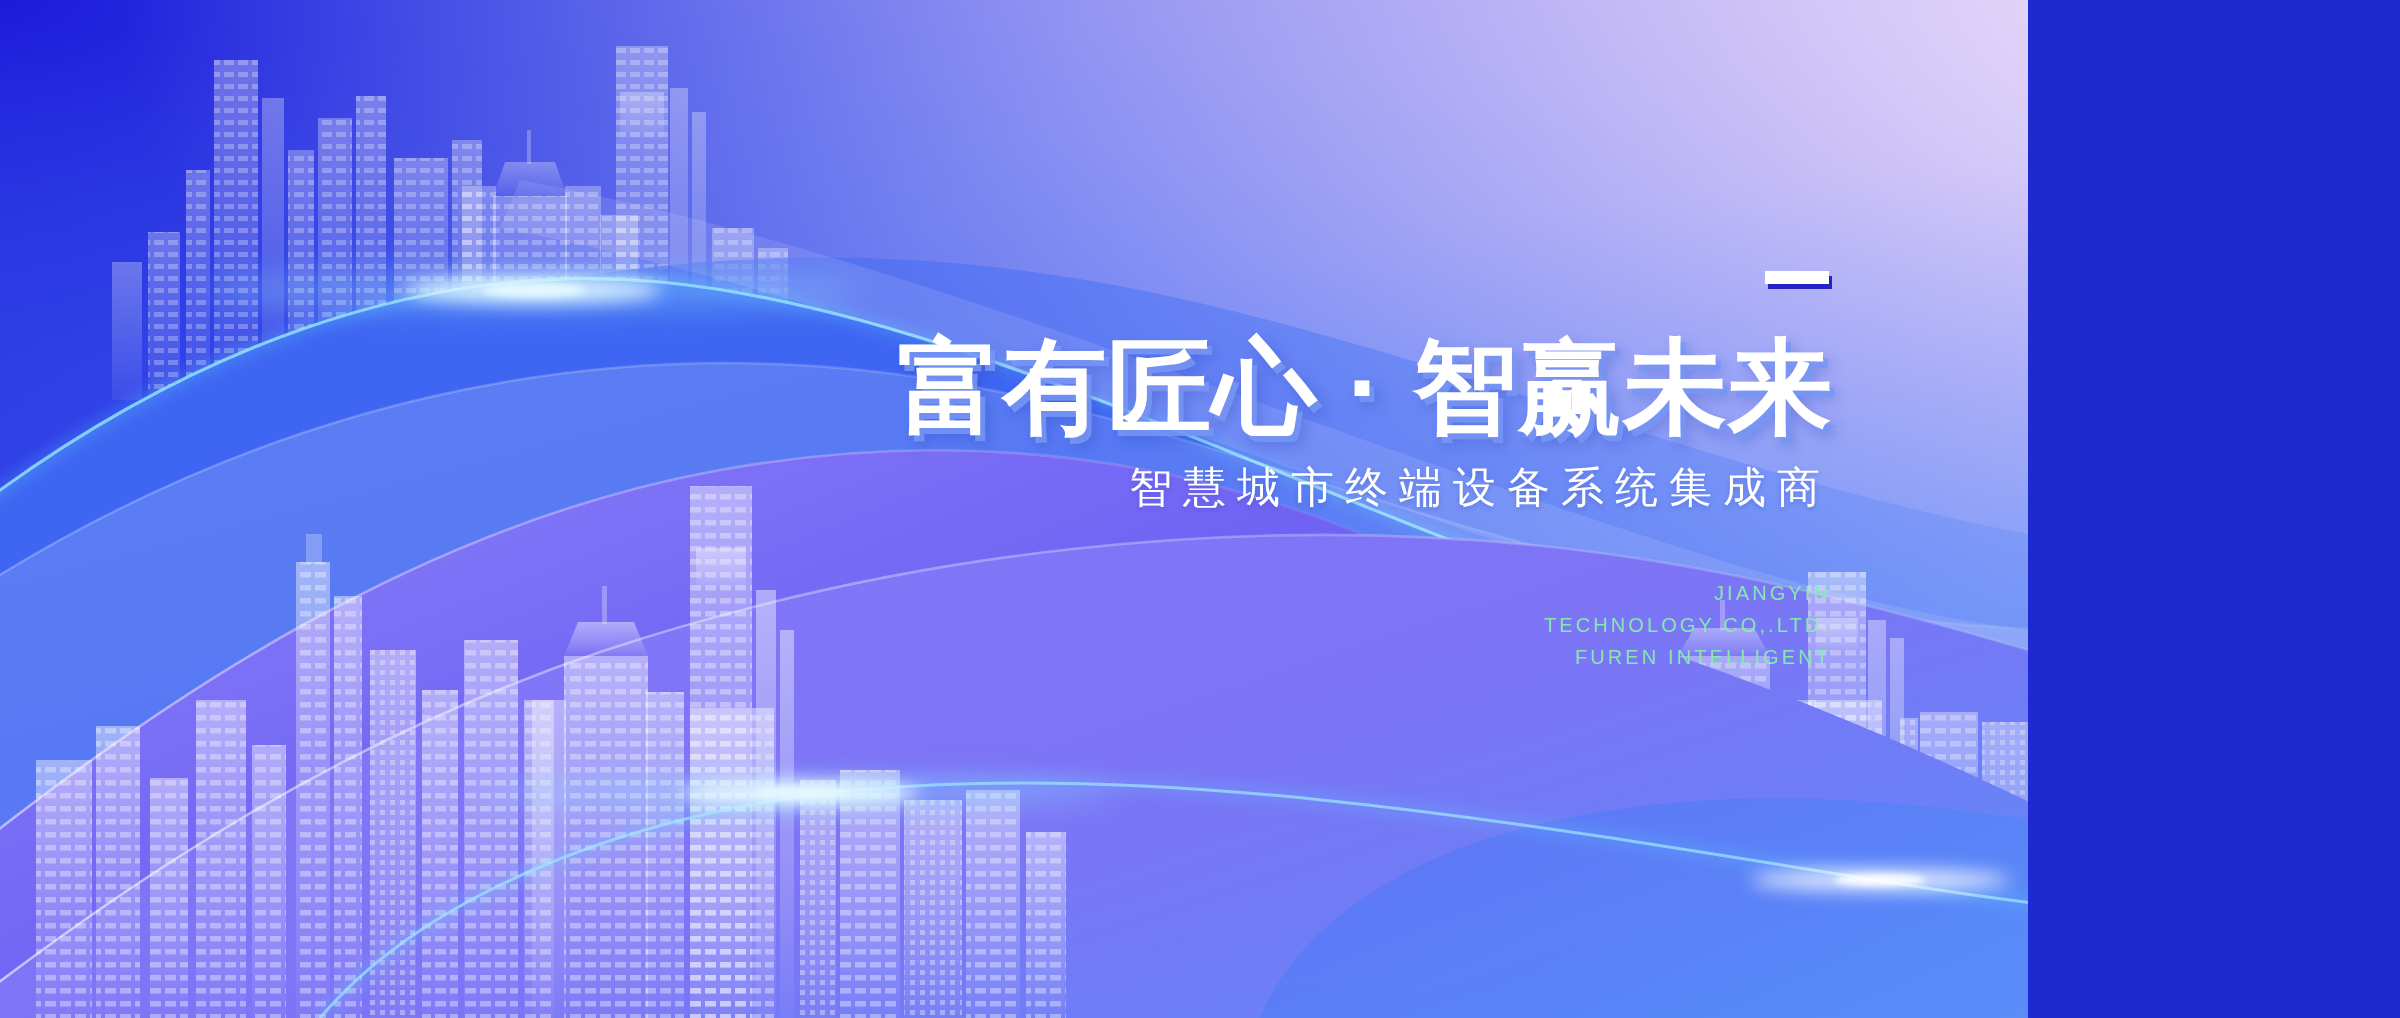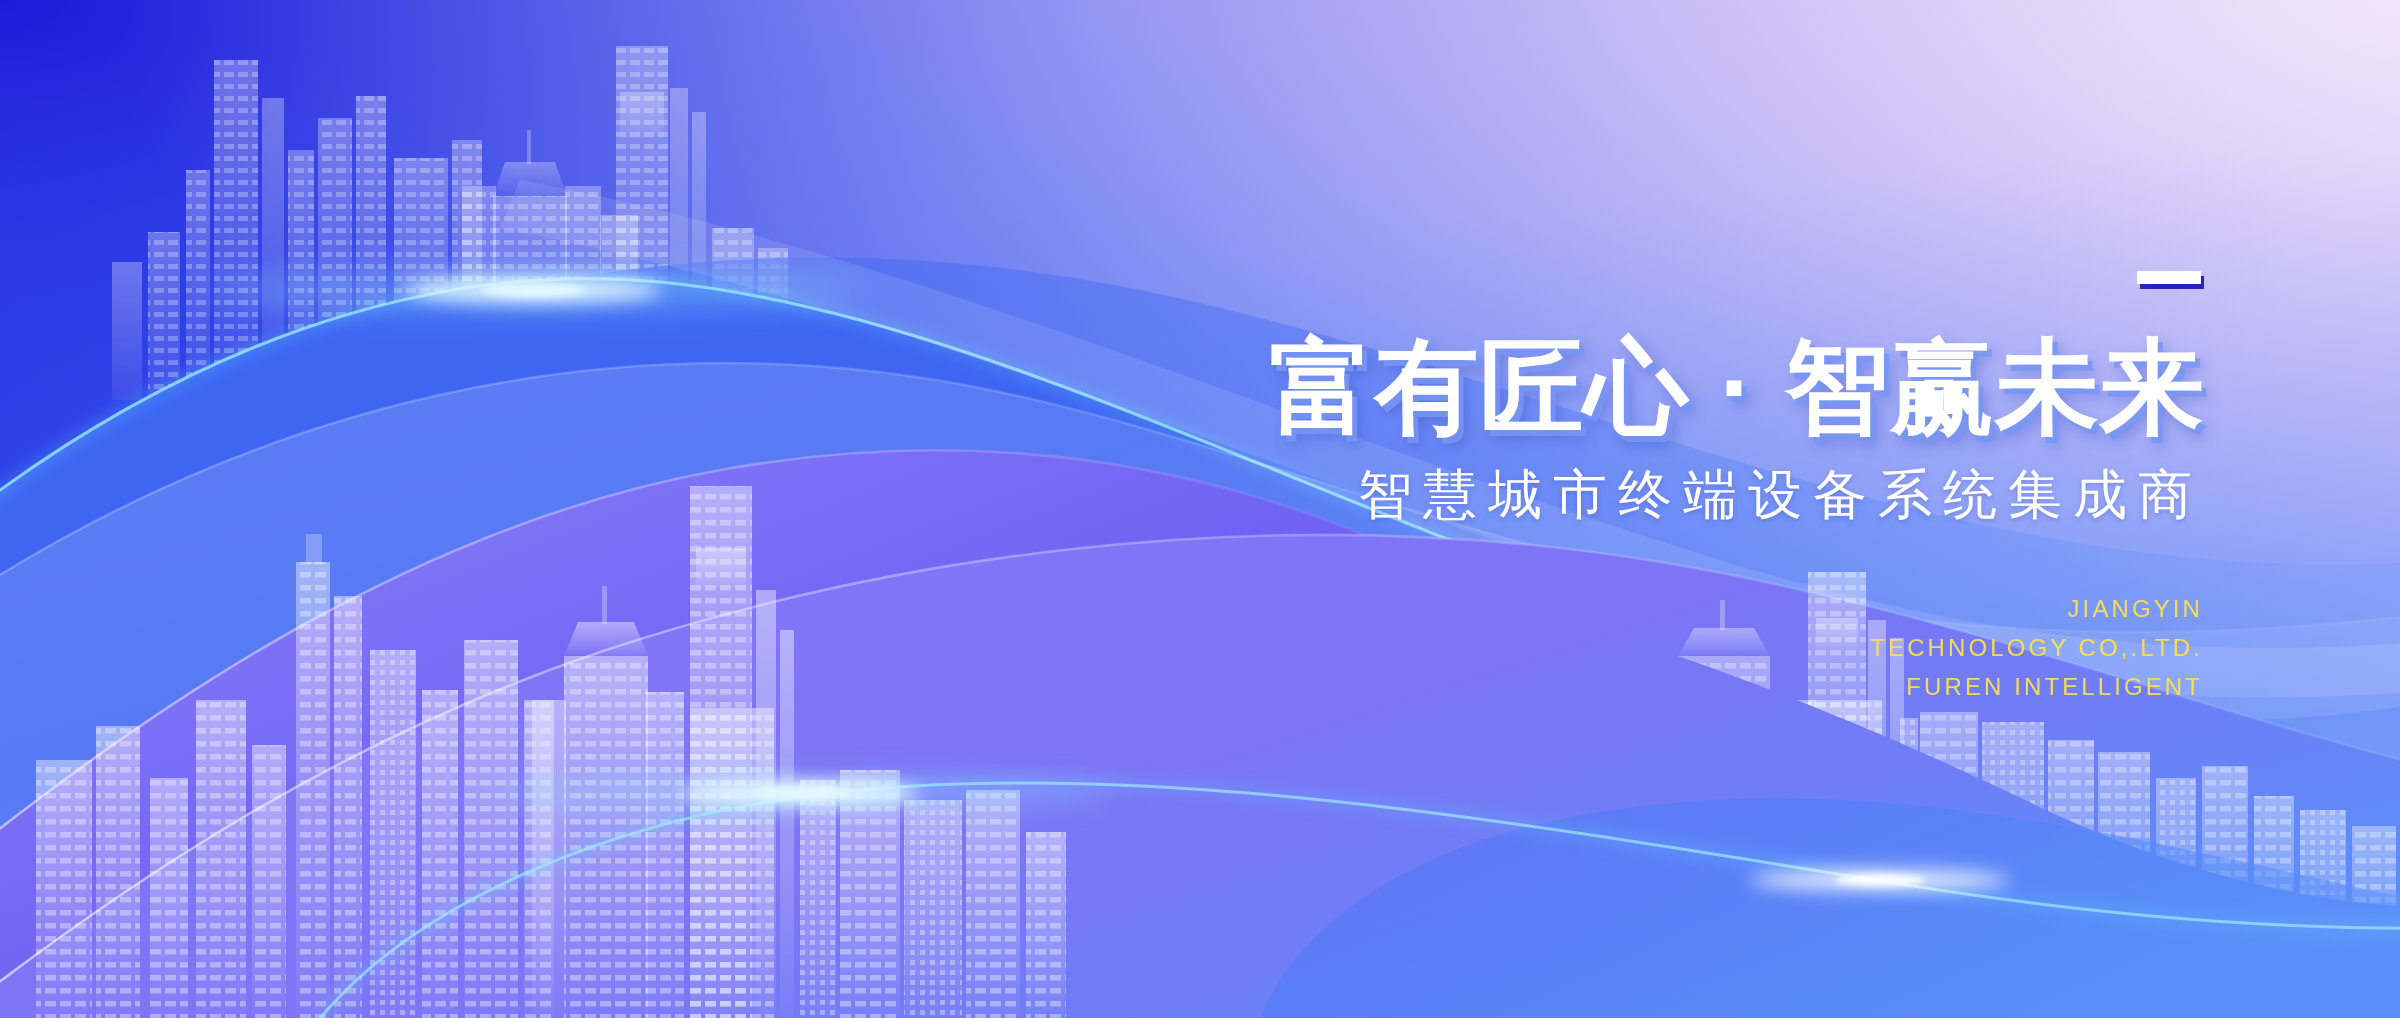--- a/index.html
+++ b/index.html
@@ -1,20 +1,20 @@
 <!DOCTYPE html>
 <html><head>
 <meta charset="utf-8">
 <title>Banner</title>
 <style>
   html,body{margin:0;padding:0;background:#1e2ad0;}
   *{box-sizing:border-box;}
   #stage{
     position:relative;
-    width:2400px;
+    width:2028px;
     height:1018px;
     overflow:hidden;
     font-family:"Liberation Sans","DejaVu Sans",sans-serif;
     background:#3355ee;
   }
   .layer{position:absolute;top:0;left:0;width:2400px;height:1018px;}
   svg.layer{display:block;}
 
   
   #text-block{
@@ -40,35 +40,35 @@
     font-weight:bold;
     color:#ffffff;
     letter-spacing:1px;
     white-space:nowrap;
     text-shadow:
       5px 6px 0 rgba(120,150,245,.85),
       7px 9px 14px rgba(40,60,180,.35);
   }
   #subtitle{
     margin:22px 0 0 0;
-    font-size:54px;
+    font-size:43px;
     line-height:1.2;
     font-weight:300;
     color:#ffffff;
     letter-spacing:11px;
     padding-right:2px;
     white-space:nowrap;
     text-shadow:0 2px 5px rgba(40,60,180,.30);
   }
   #company-lines{
     margin:63px 0 0 0;
-    font-size:24px;
+    font-size:20px;
     line-height:1.62;
     font-weight:300;
-    color:#fde047;
+    color:#86efac;
     letter-spacing:3.1px;
     white-space:nowrap;
     opacity:.95;
   }
   #company-lines div{padding-right:2px;}
 </style>
 </head>
 <body>
 
 <div id="stage">

